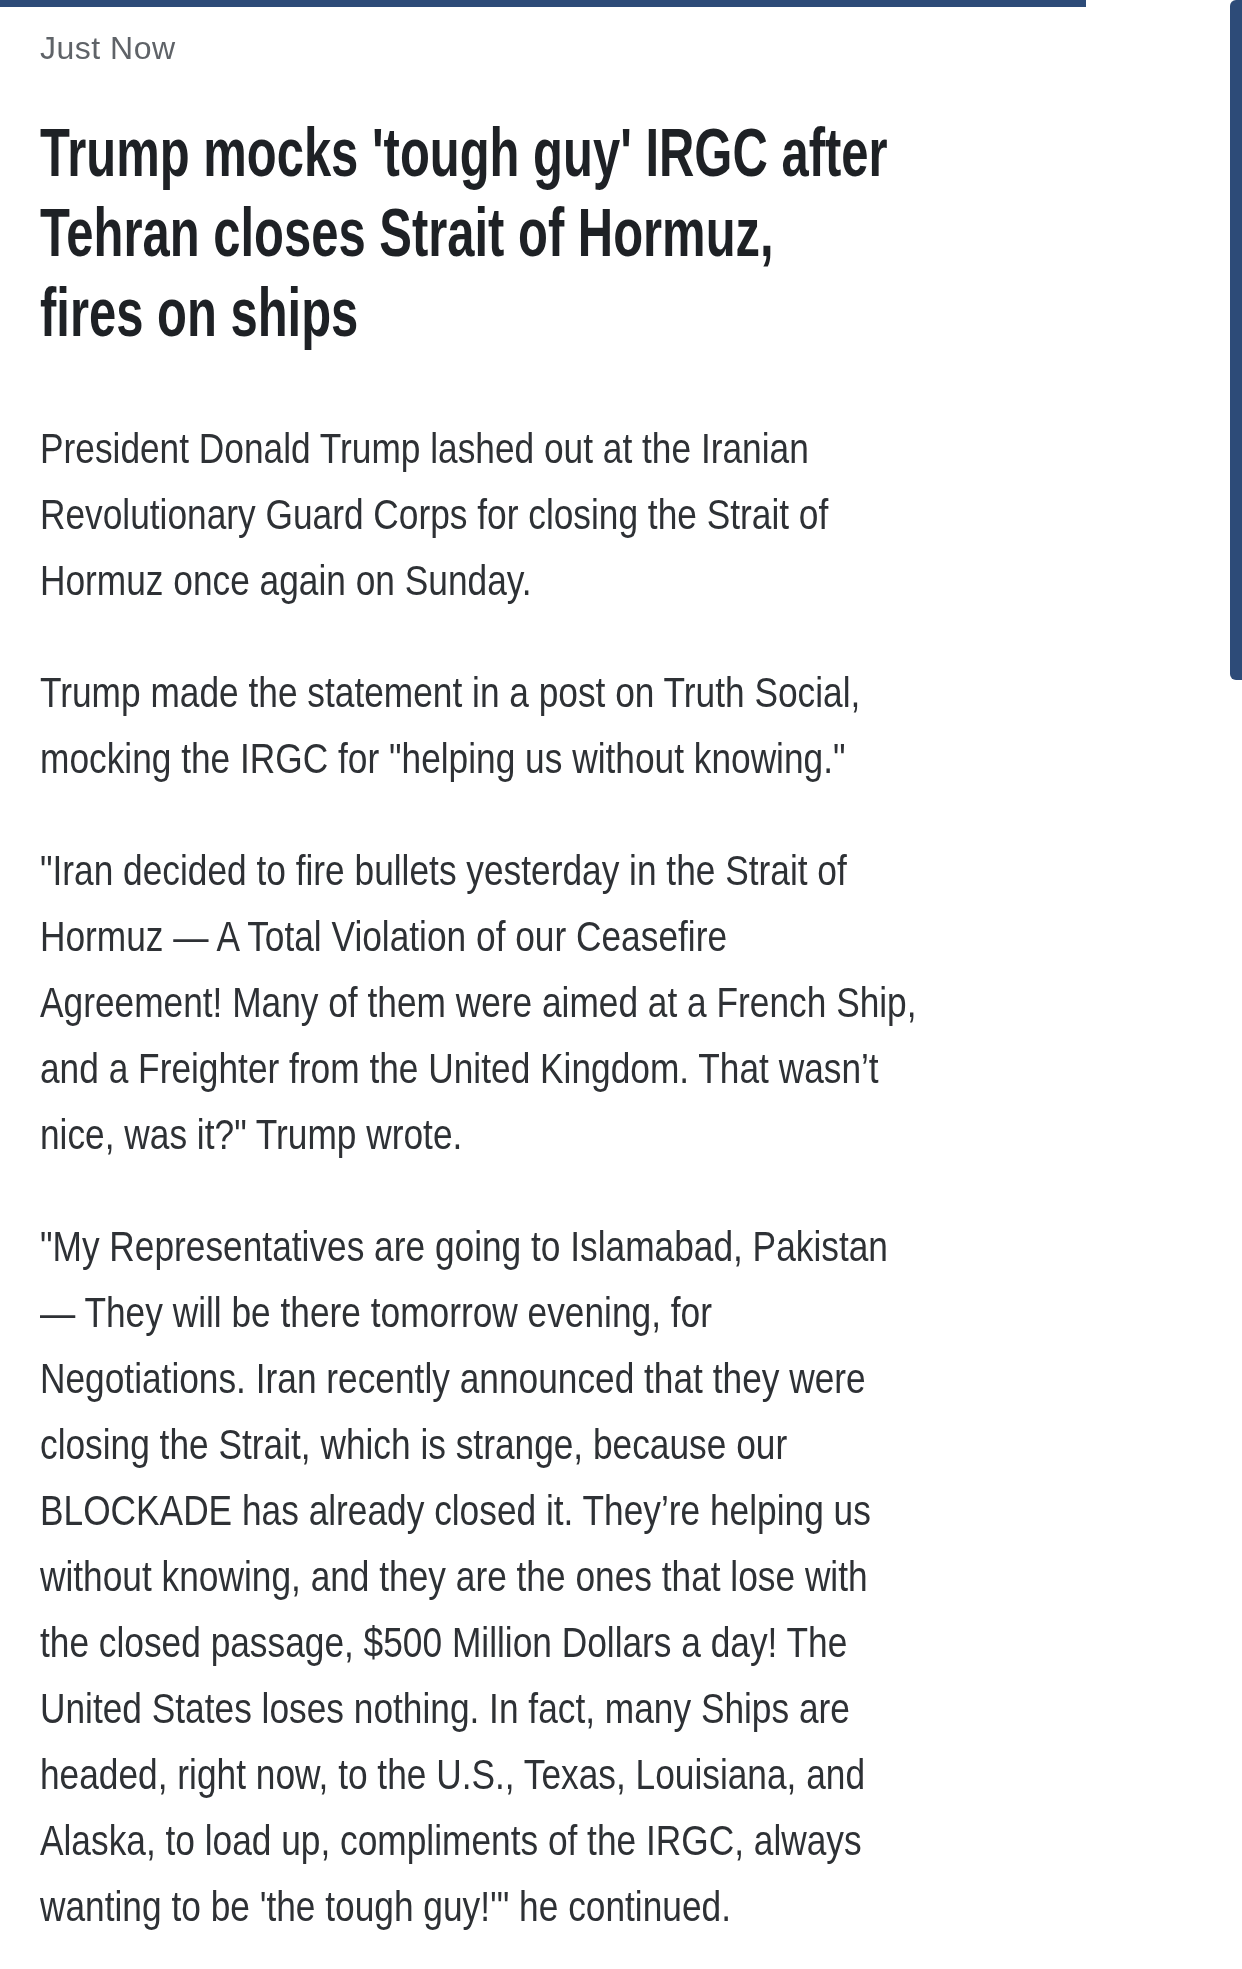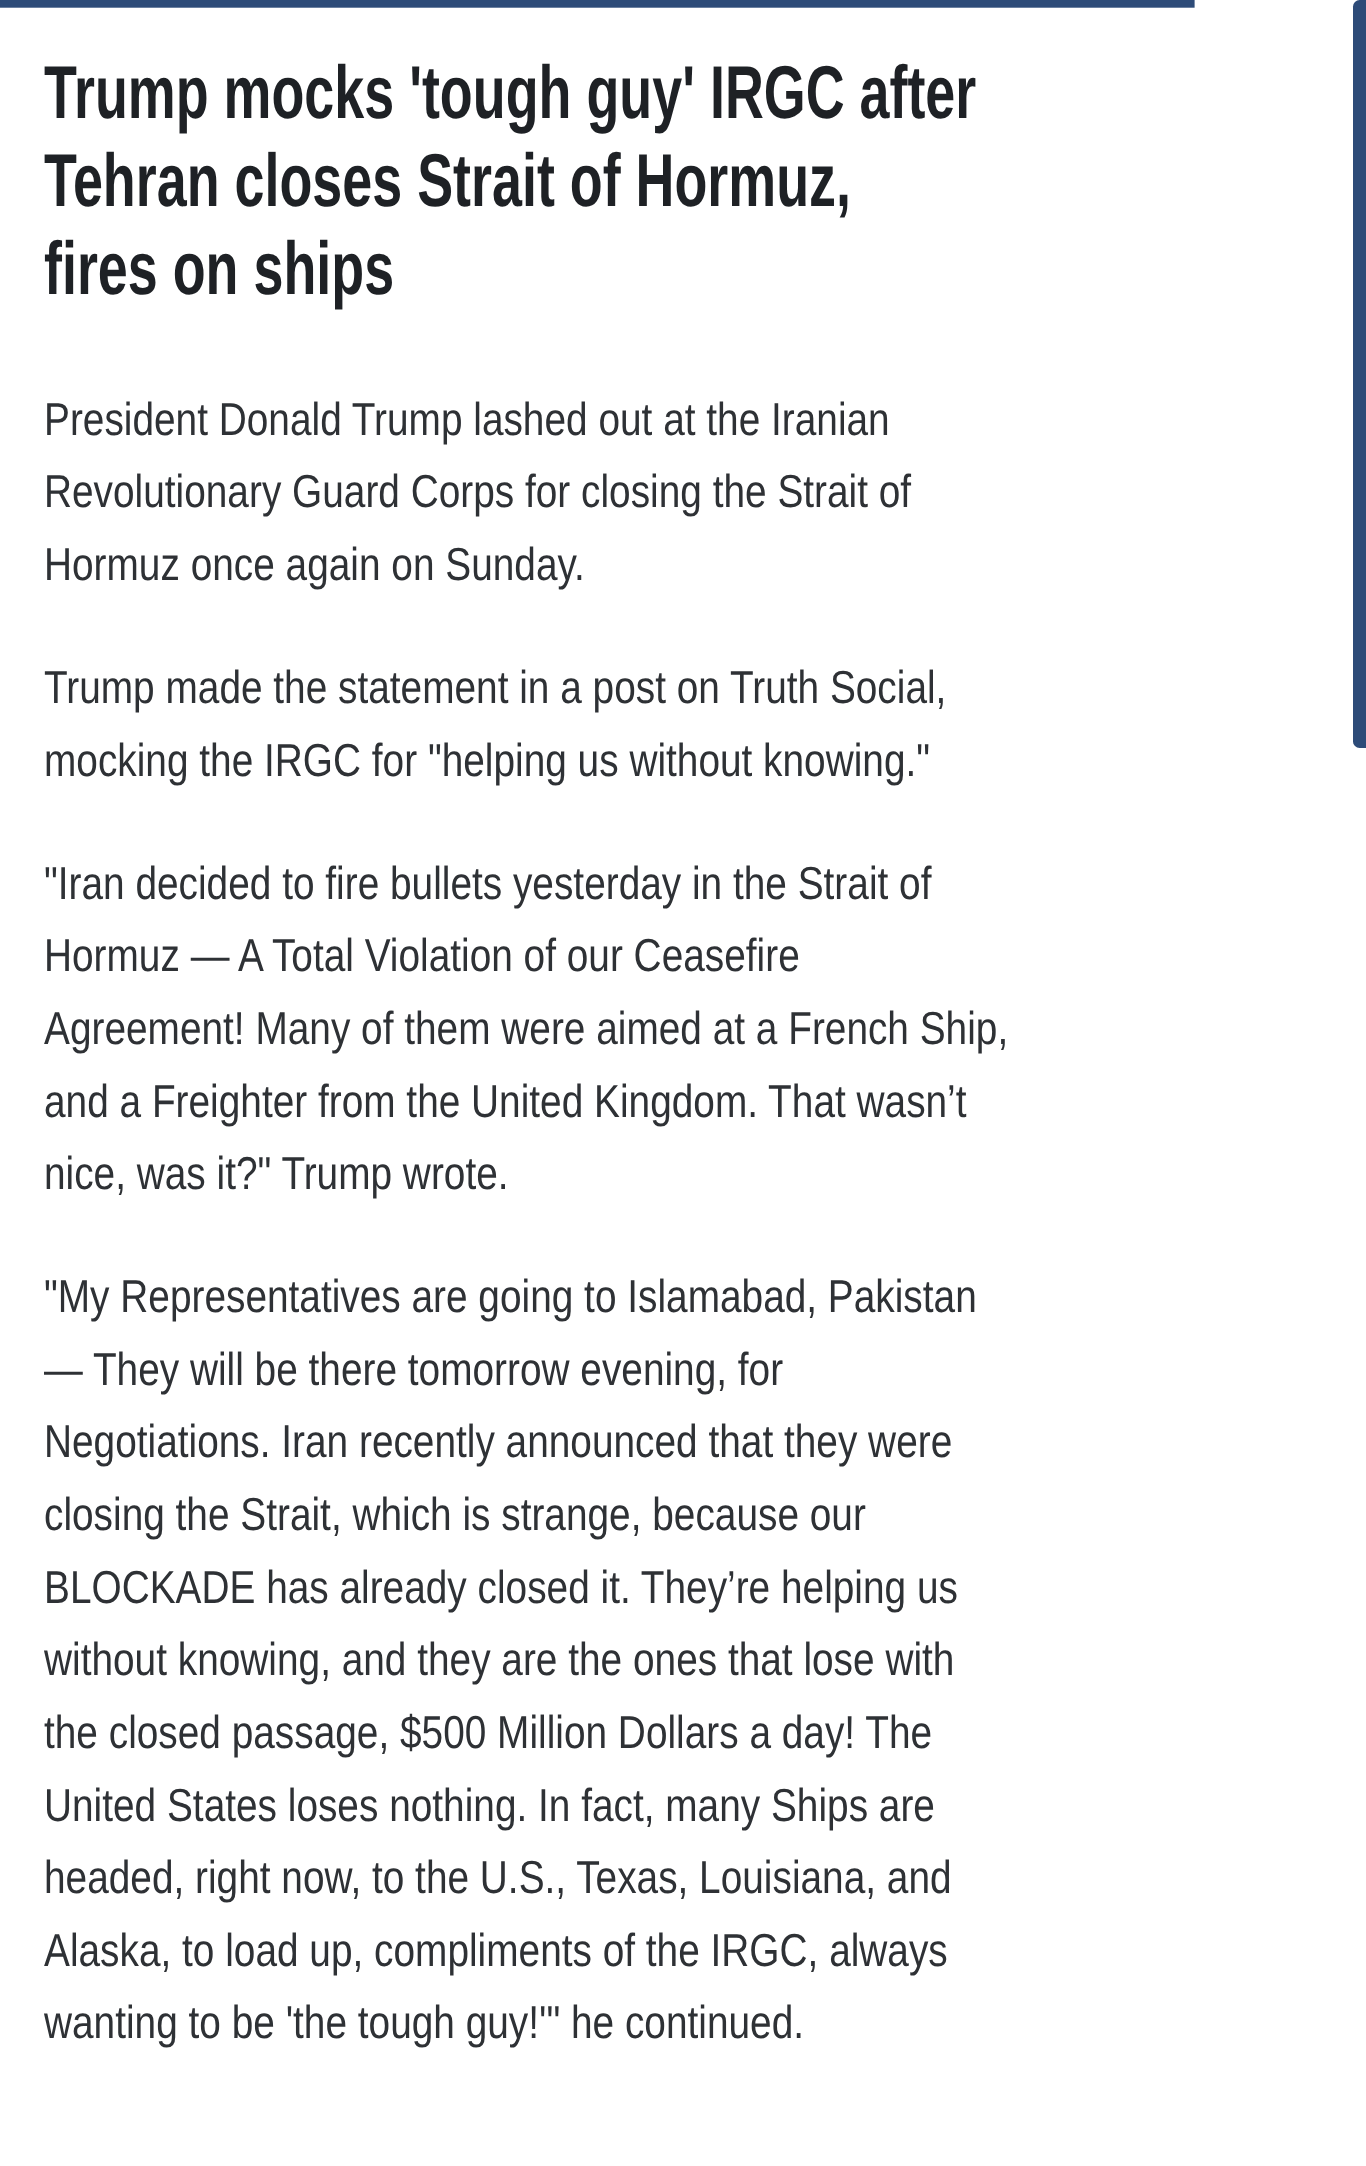--- a/index.html
+++ b/index.html
@@ -73,20 +73,21 @@
   .para + .para { margin-top: 46px; }
 </style>
 </head>
 <body>
 
 <div class="page">
   <div class="top-bar"></div>
   <div class="scroll-thumb"></div>
 
   <div class="content">
+    <div class="timestamp prewrap">Just Now</div>
 
     <h1 class="headline prewrap">Trump mocks 'tough guy' IRGC after
 Tehran closes Strait of Hormuz,
 fires on ships</h1>
 
     <p class="para first prewrap">President Donald Trump lashed out at the Iranian
 Revolutionary Guard Corps for closing the Strait of
 Hormuz once again on Sunday.</p>
 
     <p class="para prewrap">Trump made the statement in a post on Truth Social,

